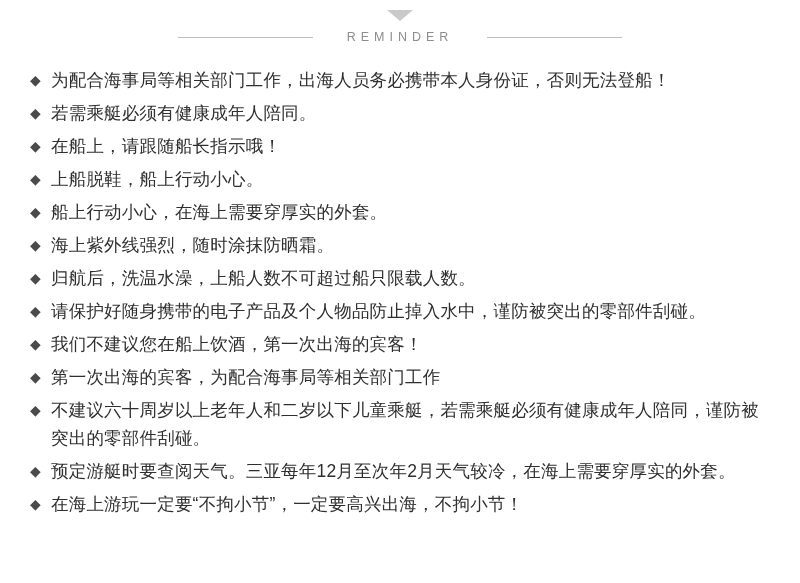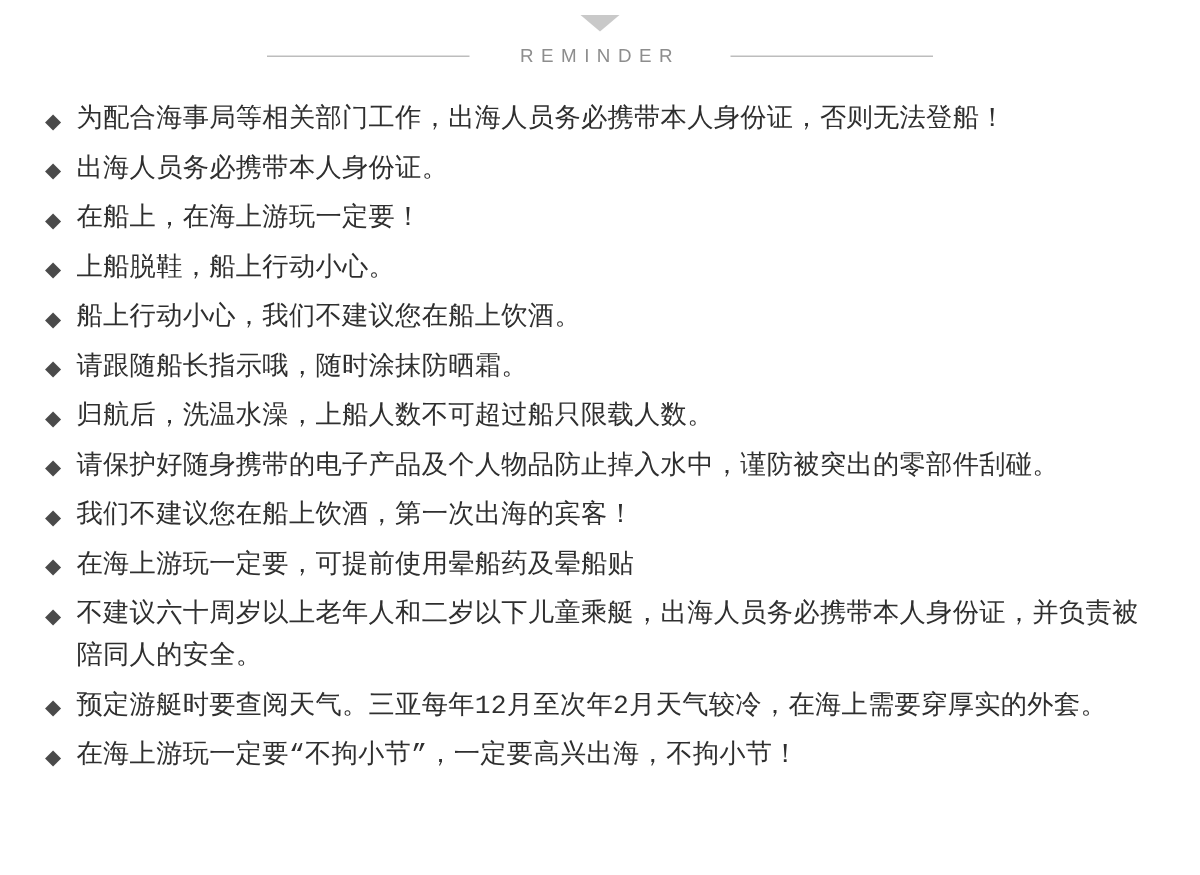--- a/index.html
+++ b/index.html
@@ -87,21 +87,21 @@
     flex: 0 0 auto;
     width: 21px;
     font-size: 14px;
     line-height: 28px;
     color: #4a4a4a;
     text-align: left;
     user-select: none;
   }
   .tip-text {
     flex: 1 1 auto;
-    font-family: Liberation Mono, monospace;
+    font-family: Liberation Sans, sans-serif;
     font-size: 17.5px;
     line-height: 28px;
     color: #2f2f2f;
     letter-spacing: 0.2px;
   }
 </style>
 </head>
 <body>
 
 <div class="page">
@@ -118,57 +118,57 @@
     </div>
   </div>
 
   <ul class="tips" id="tips-list">
       <li class="tip">
         <span class="bullet">◆</span>
         <span class="tip-text">为配合海事局等相关部门工作，出海人员务必携带本人身份证，否则无法登船！</span>
       </li>
       <li class="tip">
         <span class="bullet">◆</span>
-        <span class="tip-text">出海人员务必携带本人身份证。</span>
+        <span class="tip-text">若需乘艇必须有健康成年人陪同。</span>
       </li>
       <li class="tip">
         <span class="bullet">◆</span>
-        <span class="tip-text">在船上，在海上游玩一定要！</span>
+        <span class="tip-text">在船上，请跟随船长指示哦！</span>
       </li>
       <li class="tip">
         <span class="bullet">◆</span>
         <span class="tip-text">上船脱鞋，船上行动小心。</span>
       </li>
       <li class="tip">
         <span class="bullet">◆</span>
-        <span class="tip-text">船上行动小心，我们不建议您在船上饮酒。</span>
+        <span class="tip-text">船上行动小心，在海上需要穿厚实的外套。</span>
       </li>
       <li class="tip">
         <span class="bullet">◆</span>
-        <span class="tip-text">请跟随船长指示哦，随时涂抹防晒霜。</span>
+        <span class="tip-text">海上紫外线强烈，随时涂抹防晒霜。</span>
       </li>
       <li class="tip">
         <span class="bullet">◆</span>
         <span class="tip-text">归航后，洗温水澡，上船人数不可超过船只限载人数。</span>
       </li>
       <li class="tip">
         <span class="bullet">◆</span>
         <span class="tip-text">请保护好随身携带的电子产品及个人物品防止掉入水中，谨防被突出的零部件刮碰。</span>
       </li>
       <li class="tip">
         <span class="bullet">◆</span>
         <span class="tip-text">我们不建议您在船上饮酒，第一次出海的宾客！</span>
       </li>
       <li class="tip">
         <span class="bullet">◆</span>
-        <span class="tip-text">在海上游玩一定要，可提前使用晕船药及晕船贴</span>
+        <span class="tip-text">第一次出海的宾客，为配合海事局等相关部门工作</span>
       </li>
       <li class="tip">
         <span class="bullet">◆</span>
-        <span class="tip-text">不建议六十周岁以上老年人和二岁以下儿童乘艇，出海人员务必携带本人身份证，并负责被陪同人的安全。</span>
+        <span class="tip-text">不建议六十周岁以上老年人和二岁以下儿童乘艇，若需乘艇必须有健康成年人陪同，谨防被突出的零部件刮碰。</span>
       </li>
       <li class="tip">
         <span class="bullet">◆</span>
         <span class="tip-text">预定游艇时要查阅天气。三亚每年12月至次年2月天气较冷，在海上需要穿厚实的外套。</span>
       </li>
       <li class="tip">
         <span class="bullet">◆</span>
         <span class="tip-text">在海上游玩一定要“不拘小节”，一定要高兴出海，不拘小节！</span>
       </li>
     </ul>

